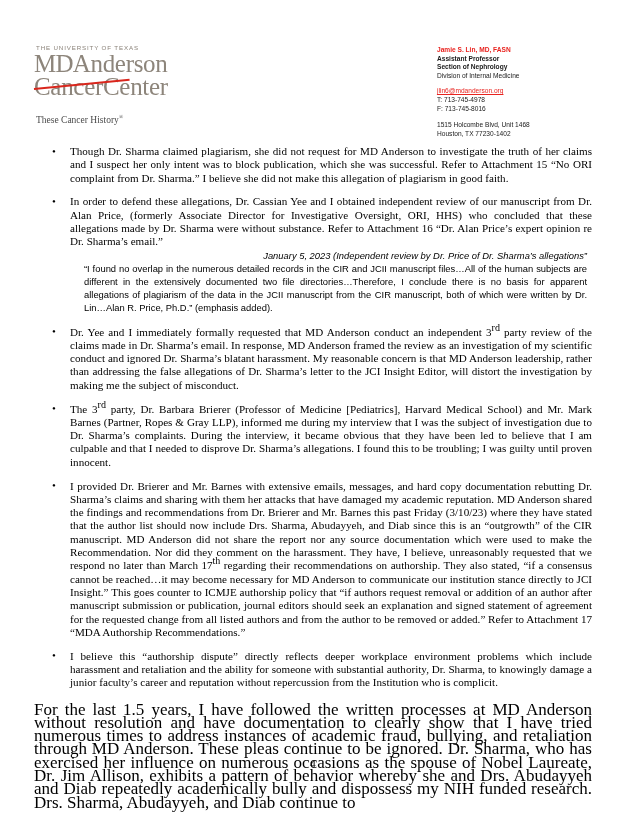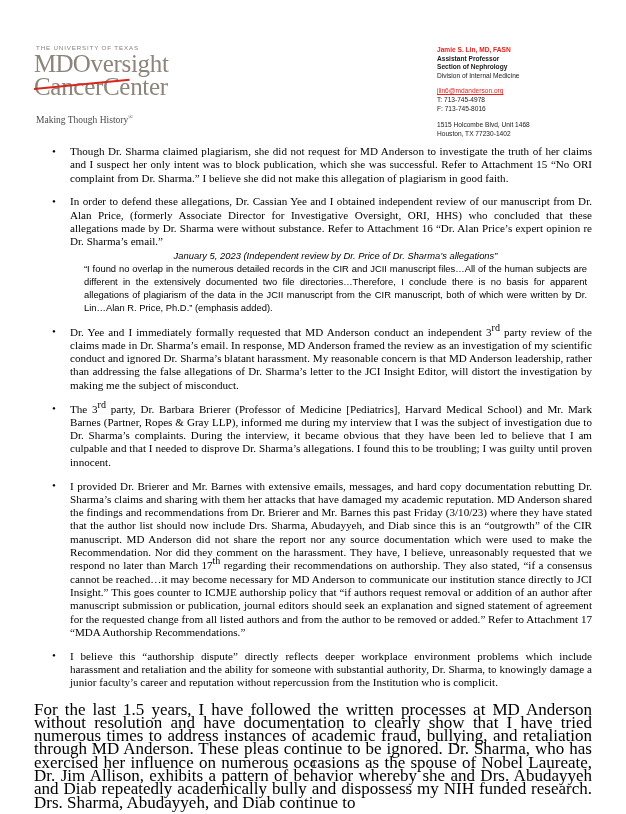--- a/index.html
+++ b/index.html
@@ -149,21 +149,21 @@
   .quote-block {
     margin: 0 0 11px 50px;
     width: 503px;
     font-family: "Liberation Sans", sans-serif;
     font-size: 9.4px;
     line-height: 13.2px;
     text-align: justify;
   }
   .quote-head {
     font-style: italic;
-    text-align: center;
+    text-align: right;
     margin-bottom: 0px;
   }
   .quote-body b {
     font-weight: normal;
   }
 
   
   .closing {
     margin-top: 13px;
     font-size: 17px;
@@ -182,25 +182,25 @@
   }
 </style>
 </head>
 <body>
 
 <div class="page">
 
   <div class="letterhead">
     <div class="uni-line">THE UNIVERSITY OF TEXAS</div>
     <div class="logo-wrap">
-      <div class="logo-line"><span class="thin">MD</span><span>Oversight</span></div>
+      <div class="logo-line"><span class="thin">MD</span><span>Anderson</span></div>
       <div class="logo-line"><span>Cancer</span><span>Center</span></div>
       <div class="strike"></div>
     </div>
-    <div class="tagline"><span>Making Though History</span><sup>®</sup></div>
+    <div class="tagline"><span>These Cancer History</span><sup>®</sup></div>
   </div>
 
   <div class="contact">
     <div class="name">Jamie S. Lin, MD, FASN</div>
     <div class="bold">Assistant Professor</div>
     <div class="bold">Section of Nephrology</div>
     <div>Division of Internal Medicine</div>
     <div class="gap"></div>
     <div class="email">jlin6@mdanderson.org</div>
     <div>T: 713-745-4978</div>

